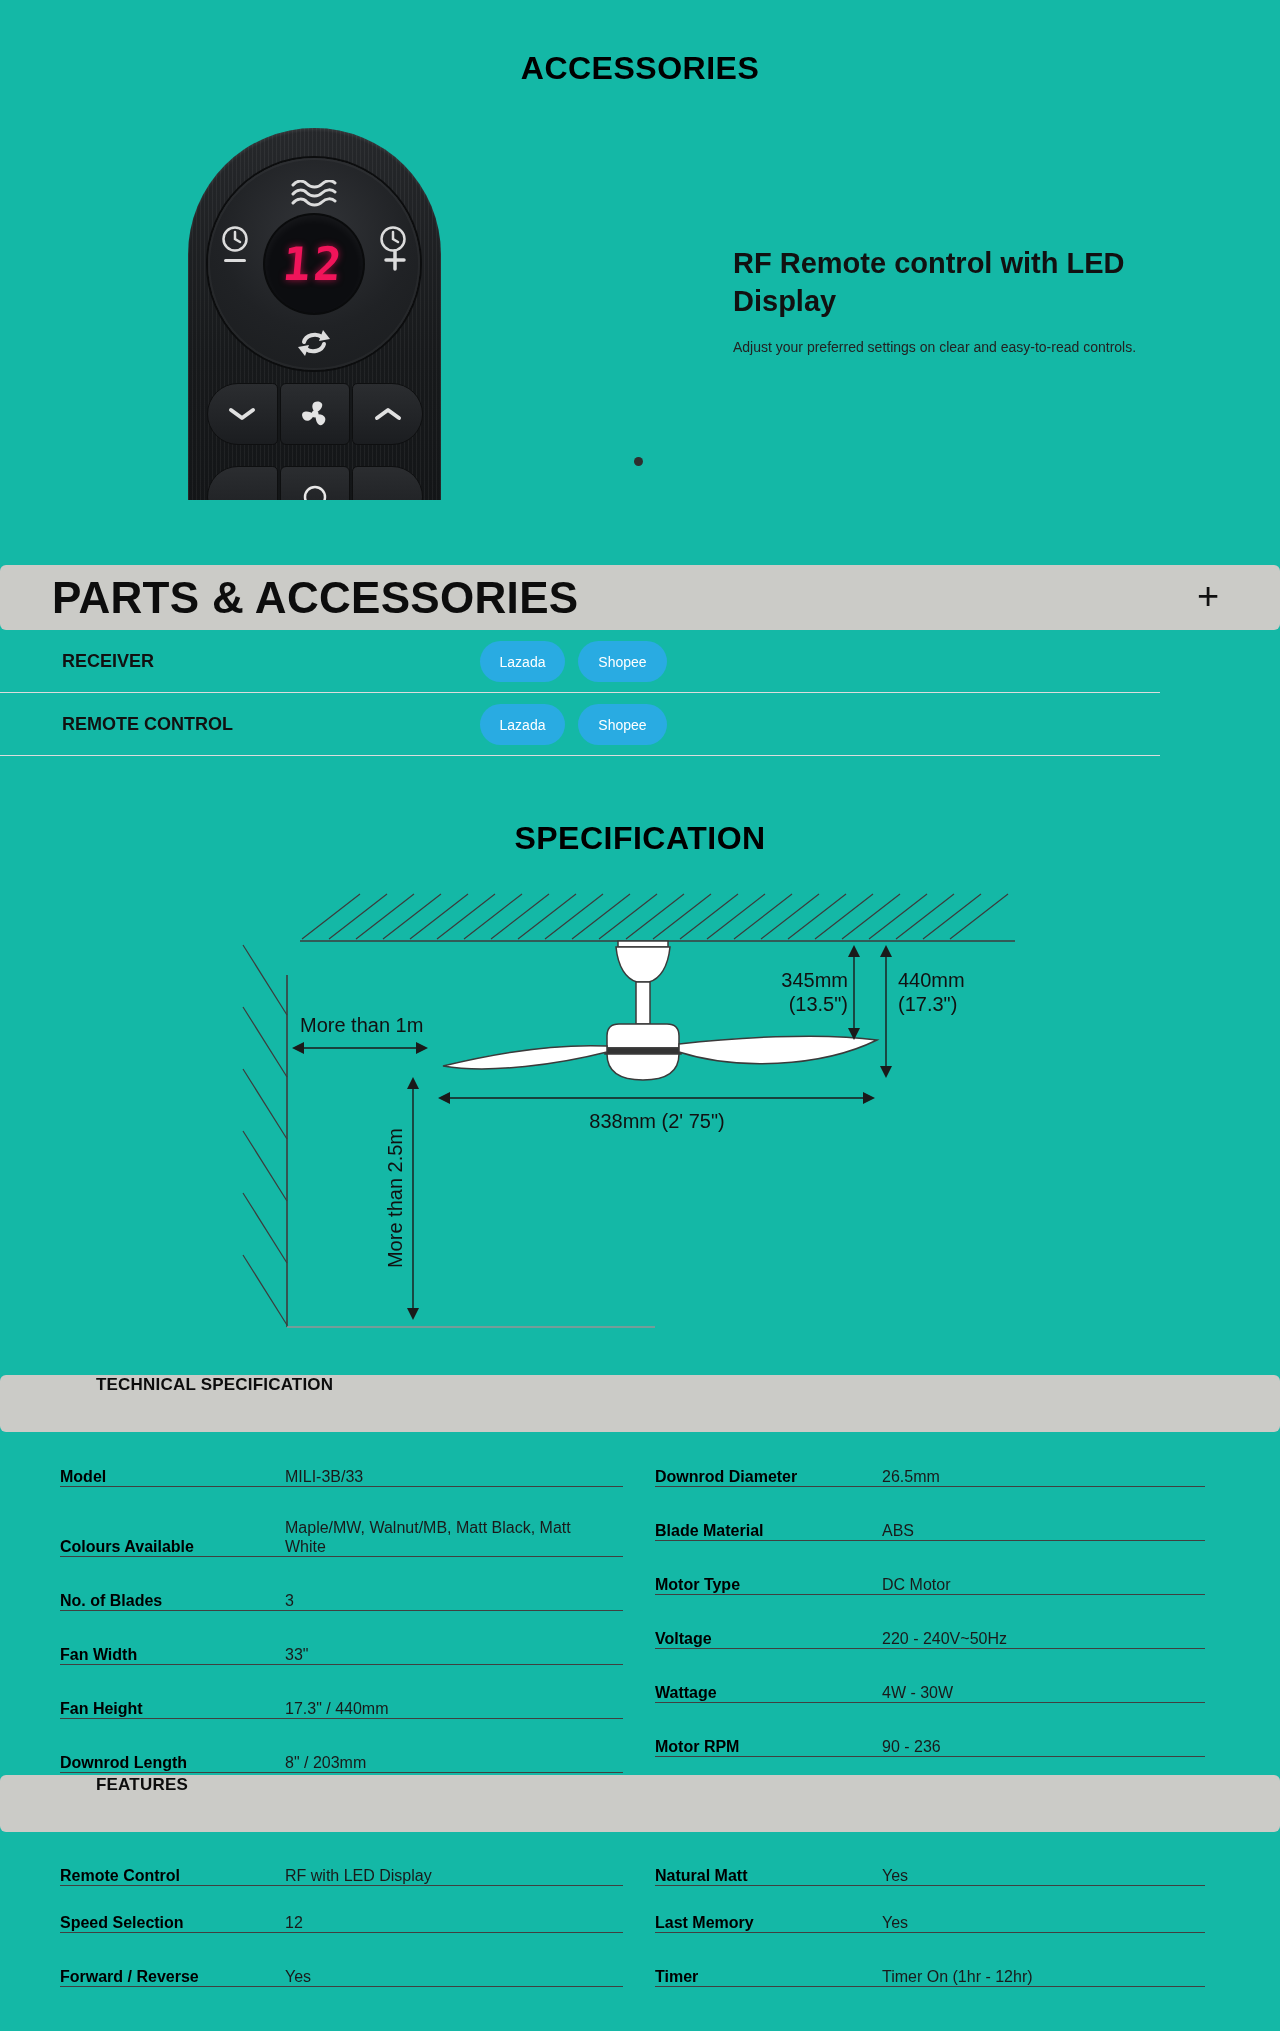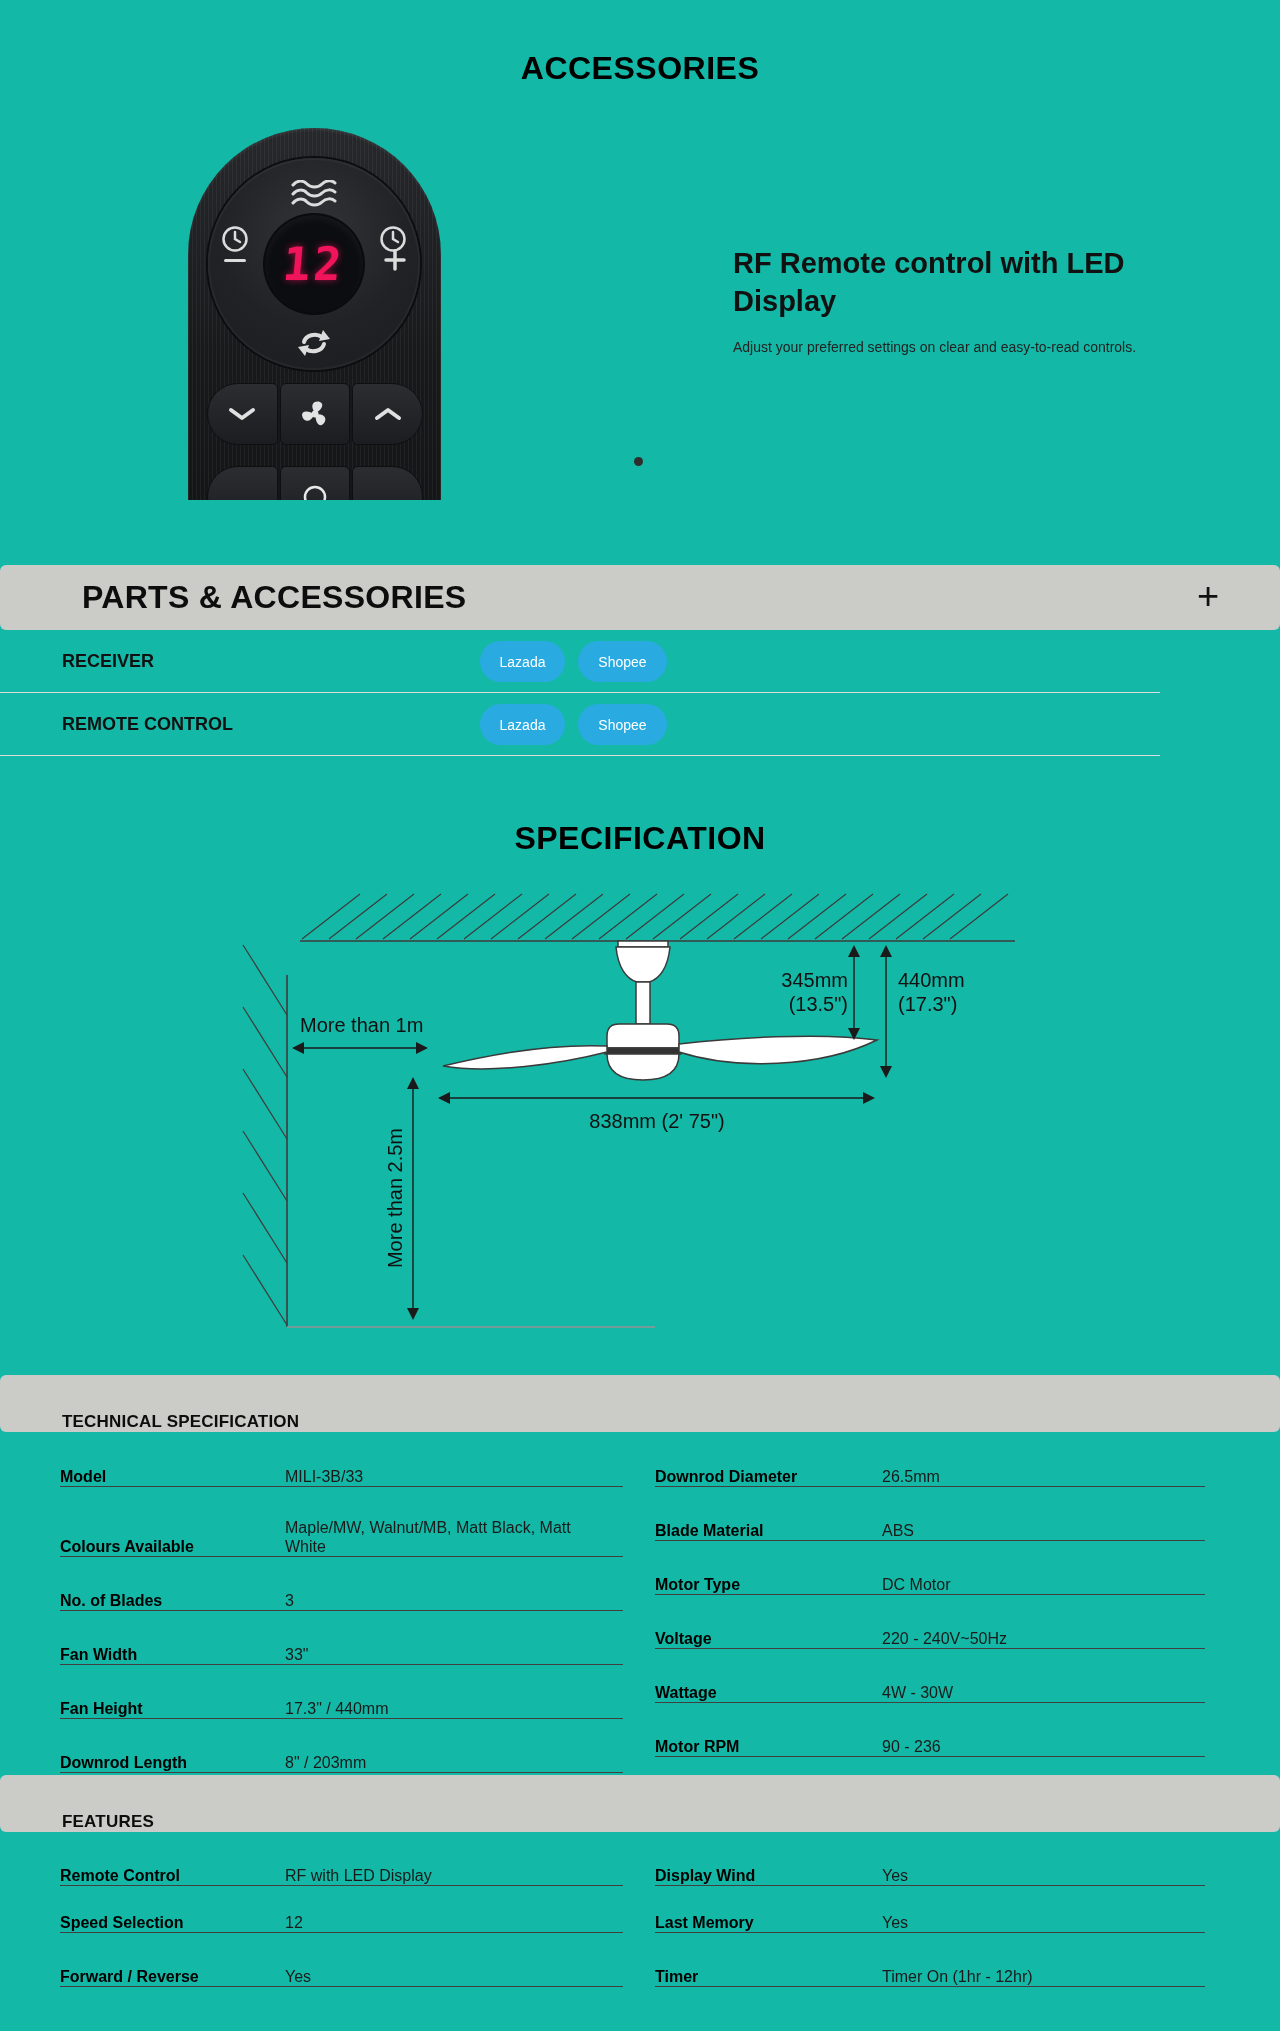--- a/index.html
+++ b/index.html
@@ -43,22 +43,22 @@
 
   .carousel-dot { position:absolute; left:634px; top:457px; width:9px; height:9px; border-radius:50%; background:#2e2e2e; }
 
   .slide-text { position:absolute; left:733px; top:244px; width:450px; }
   .slide-text h2 { font-size:29px; line-height:38px; font-weight:bold; color:#111; }
   .slide-text p { margin-top:14px; width:420px; font-size:14px; line-height:26px; color:#222; }
 
   
   .bar { position:absolute; left:0; width:1280px; background:#cbcbc7; border-radius:6px; }
   .bar-lg { height:65px; display:flex; align-items:center; }
-  .bar-lg .bar-title { font-size:32px; font-weight:bold; color:#0d0d0d; margin-left:82px; letter-spacing:.3px; }
-  .bar-sm { height:57px; display:flex; align-items:flex-end; }
+  .bar-lg .bar-title { font-size:44px; font-weight:bold; color:#0d0d0d; margin-left:52px; letter-spacing:.3px; }
+  .bar-sm { height:57px; display:flex; align-items:flex-start;padding-left:34px; }
   .bar-sm .bar-title { font-size:17px; font-weight:bold; color:#0d0d0d; margin-left:62px; letter-spacing:.2px; }
   #parts-bar { top:565px; }
   #tech-bar { top:1375px; }
   #features-bar { top:1775px; }
   .plus-btn { position:absolute; right:58px; top:18px; width:28px; height:28px; cursor:pointer;
     font-size:38px; line-height:26px; font-weight:300; color:#111; text-align:center; }
 
   
   .parts-rows { position:absolute; left:0; top:630px; width:1160px; }
   .parts-row { position:relative; height:63px; border-bottom:1px solid #dcdcdc; }
@@ -315,21 +315,21 @@
       <div class="spec-value">12</div>
     </div>
     <div class="spec-row r46">
       <div class="spec-label">Forward / Reverse</div>
       <div class="spec-value">Yes</div>
     </div>
   </div>
 
   <div class="spec-table" id="feat-right">
     <div class="spec-row r54">
-      <div class="spec-label">Display Wind</div>
+      <div class="spec-label">Natural Matt</div>
       <div class="spec-value">Yes</div>
     </div>
     <div class="spec-row r47">
       <div class="spec-label">Last Memory</div>
       <div class="spec-value">Yes</div>
     </div>
     <div class="spec-row r46">
       <div class="spec-label">Timer</div>
       <div class="spec-value">Timer On (1hr - 12hr)</div>
     </div>

